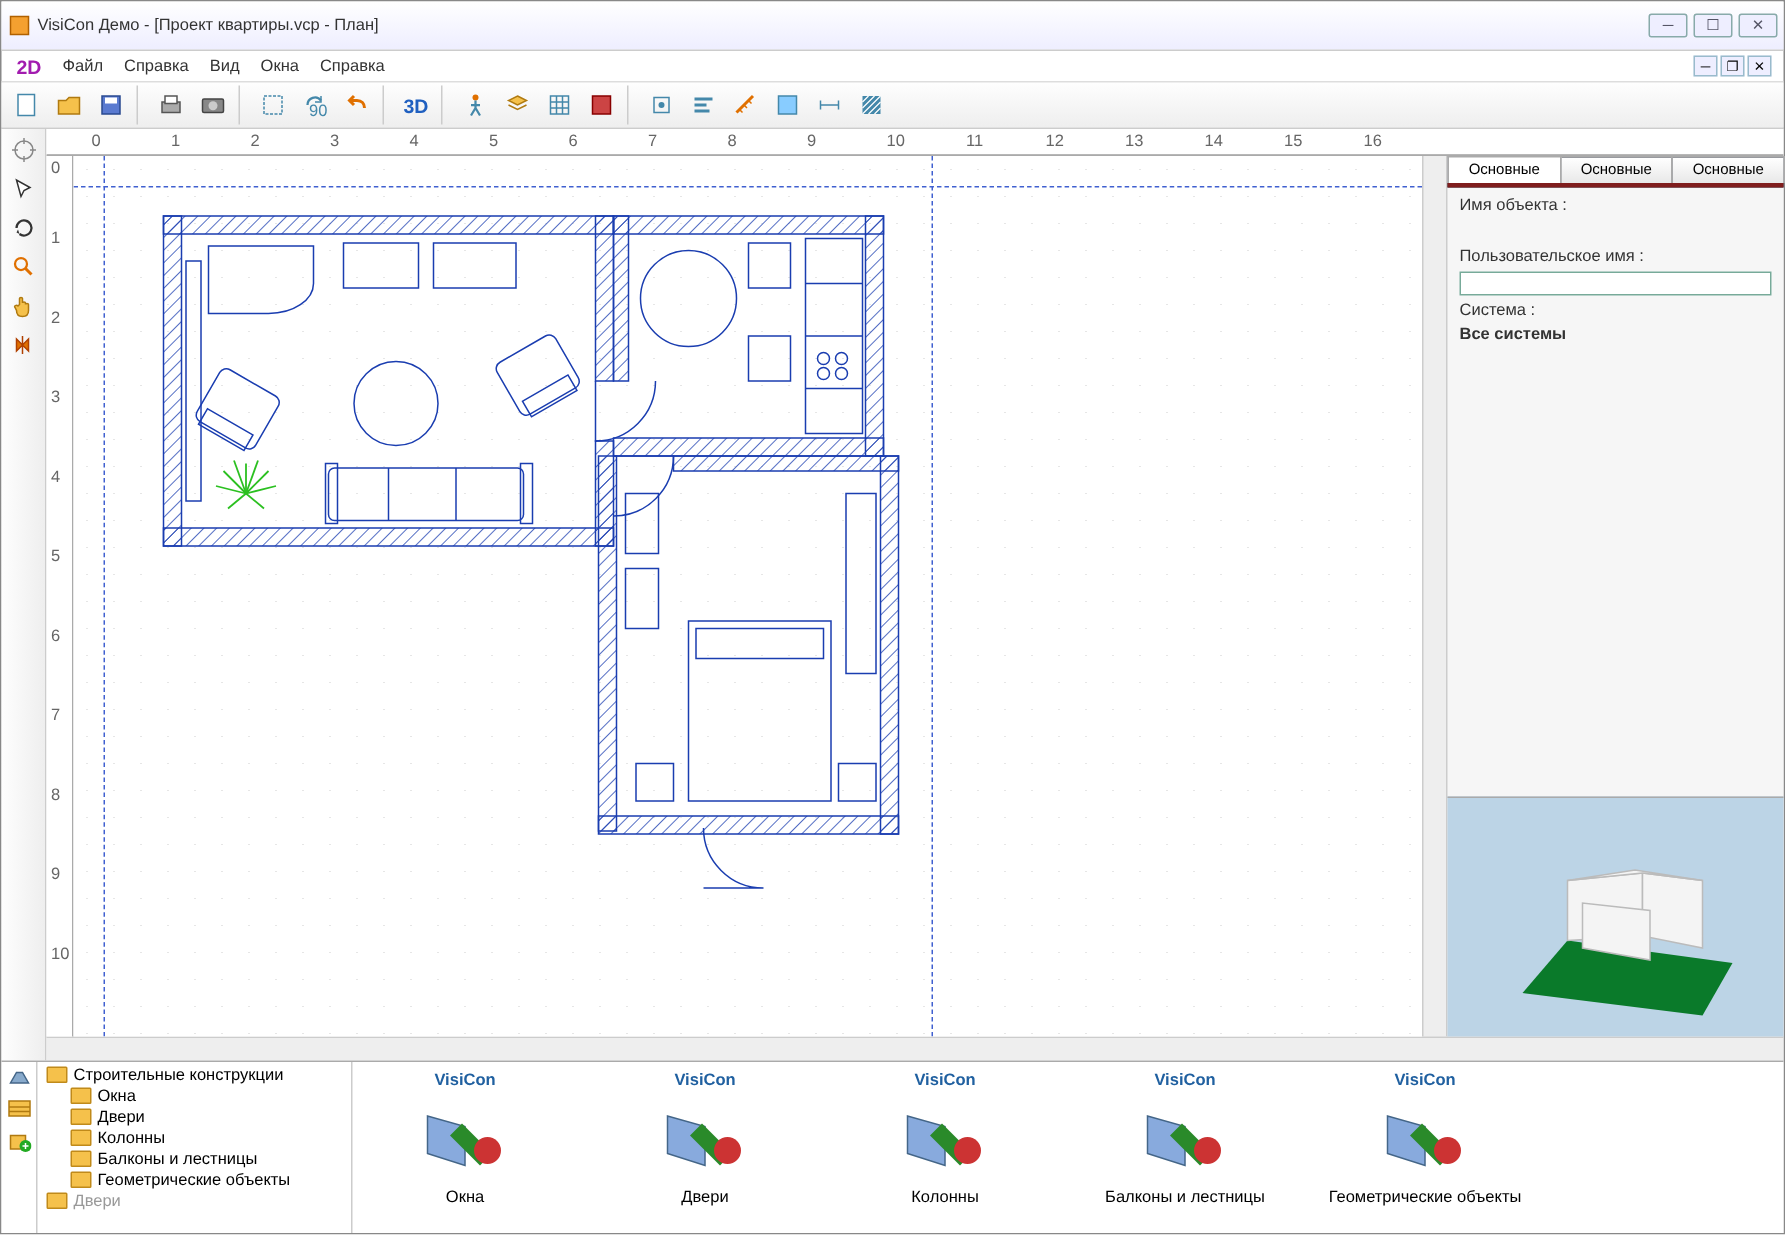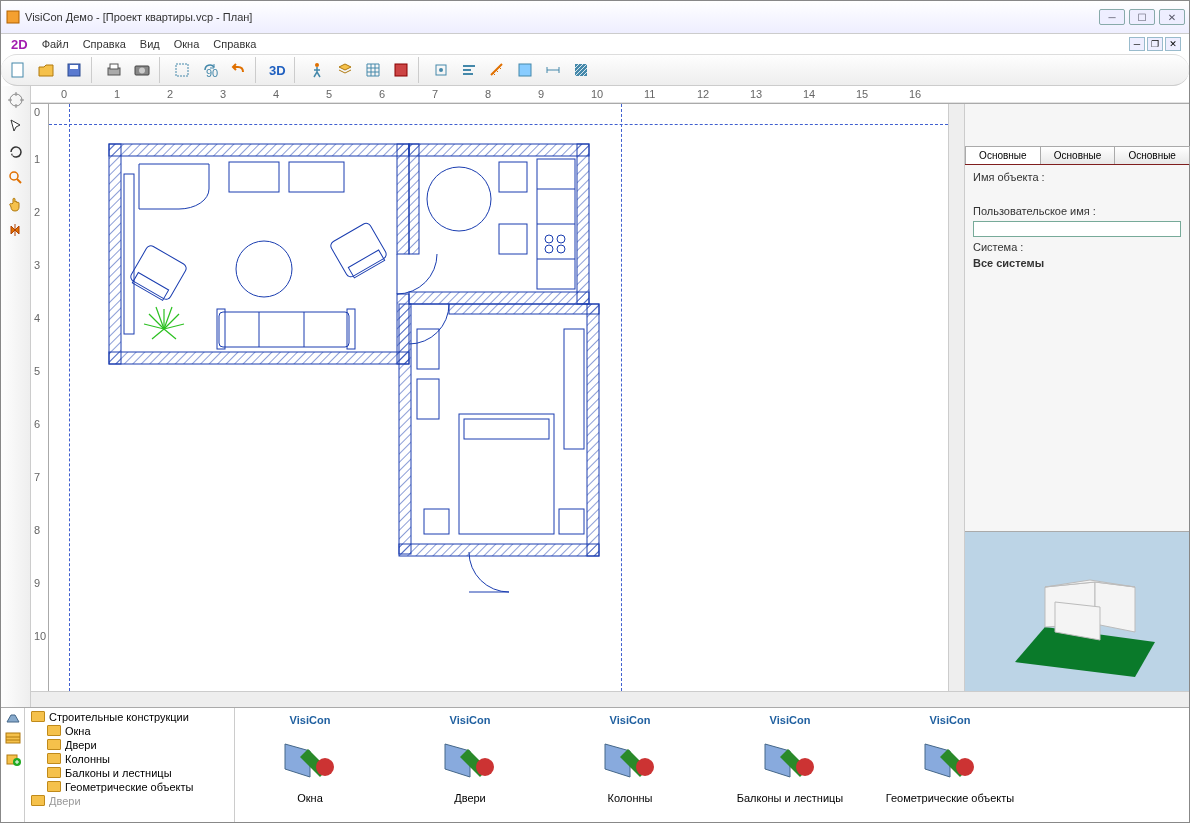--- a/index.html
+++ b/index.html
@@ -8,41 +8,41 @@
 .titlebar { height: 22px; background: linear-gradient(#fff,#eef); display: flex; align-items: center; padding: 16px 4px; border-bottom: 1px solid #ccc; }
 .titlebar .icon { width: 16px; height: 16px; margin-right: 4px; }
 .titlebar .title { flex: 1; color: #333; }
 .winbtns { display: flex; gap: 4px; }
 .winbtn { width: 26px; height: 16px; border: 1px solid #8aa; background: #eef; border-radius: 2px; display: flex; align-items: center; justify-content: center; font-size: 10px; color: #556; }
 .menubar { height: 20px; display: flex; align-items: center; padding: 0 4px; gap: 2px; }
 .mode2d { font-weight: bold; color: #a21caf; font-size: 13px; padding: 0 6px; }
 .menuitem { padding: 2px 6px; color: #333; }
 .mdi-btns { margin-left: auto; display: flex; gap: 2px; padding-right: 4px; }
 .mdi-btn { width: 16px; height: 14px; border: 1px solid #9bc; background: #eef; font-size: 9px; display: flex; align-items: center; justify-content: center; }
-.toolbar { height: 32px; border-top: 1px solid #ddd; border-bottom: 1px solid #ccc; background: linear-gradient(#fefefe,#eee); display: flex; align-items: center; padding: 0 4px; gap: 2px; border-radius: 16px; }
+.toolbar { height: 32px; border-top: 1px solid #ddd; border-bottom: 1px solid #ccc; background: linear-gradient(#fefefe,#eee); display: flex; align-items: center; padding: 0 4px; gap: 2px; }
 .tbtn { width: 26px; height: 26px; border: 1px solid transparent; display: flex; align-items: center; justify-content: center; border-radius: 3px; }
 .tsep { width: 6px; height: 26px; border-left: 1px solid #ccc; margin: 0 2px; }
 .mode3d { font-weight: bold; color: #2060c0; font-size: 13px; padding: 0 4px; }
 .workarea { flex: 1; display: flex; min-height: 0; }
 .lefttools { width: 30px; border-right: 1px solid #ccc; background: linear-gradient(90deg,#fefefe,#eee); display: flex; flex-direction: column; align-items: center; padding-top: 2px; gap: 2px; }
 .ltool { width: 24px; height: 24px; display: flex; align-items: center; justify-content: center; }
 .centerwrap { flex: 1; display: flex; flex-direction: column; min-width: 0; }
 .hruler { height: 18px; border-bottom: 1px solid #aaa; background: #fff; position: relative; overflow: hidden; font-size: 9px; color: #666; }
 .hruler .lab { position: absolute; top: 2px; }
 .centerrow { flex: 1; display: flex; min-height: 0; }
 .vruler { width: 18px; border-right: 1px solid #aaa; background: #fff; position: relative; font-size: 9px; color: #666; }
 .vruler .lab { position: absolute; left: 3px; }
 .canvas { flex: 1; background: #fff; position: relative; overflow: hidden; }
 .dotgrid { position: absolute; inset: 0; background-image: radial-gradient(#999 0.5px, transparent 0.5px); background-size: 18px 18px; opacity: 0.5; }
 .plan { position: absolute; left: 50px; top: 30px; }
 .plan svg { display: block; }
 .bluedash { position:absolute; border-left:1px dashed #4060d0; top:0; bottom:0; }
 .bluedash-h { position:absolute; border-top:1px dashed #4060d0; left:0; right:0; }
 .rightpanel { width: 225px; border-left: 1px solid #ccc; background: #f6f6f6; display: flex; flex-direction: column; }
-.rtabs { display: flex; border-bottom: 1px solid #7f1d1d; background: #0f172a; margin-top: 42px; }
+.rtabs { display: flex; border-bottom: 3px solid #7f1d1d; background: #0f172a; }
 .rtab { flex:1; padding: 3px 4px; border: 1px solid #aaa; border-bottom: none; background: linear-gradient(#fff,#e8e8e8); text-align: center; font-size: 10px; margin-right:-1px; }
 .rtab.active { background: #fff; }
 .rpbody { padding: 6px 8px; flex: 1; display: flex; flex-direction: column; gap: 4px; font-size: 11px; color: #333; }
 .rpbody input { width: 100%; border: 1px solid #7a9; padding: 1px 2px; }
 .preview3d { height: 160px; border-top: 1px solid #aaa; background: #bcd4e6; position: relative; }
 .bottompanel { height: 115px; border-top: 1px solid #aaa; display: flex; background: #fff; }
 .btools { width: 24px; border-right: 1px solid #ccc; display: flex; flex-direction: column; align-items: center; padding-top: 4px; gap: 6px; }
 .tree { width: 210px; border-right: 1px solid #ccc; padding: 2px; overflow: hidden; }
 .treeitem { display: flex; align-items: flex-start; gap: 4px; padding: 1px 0 1px 4px; }
 .treeitem.child { padding-left: 20px; }

